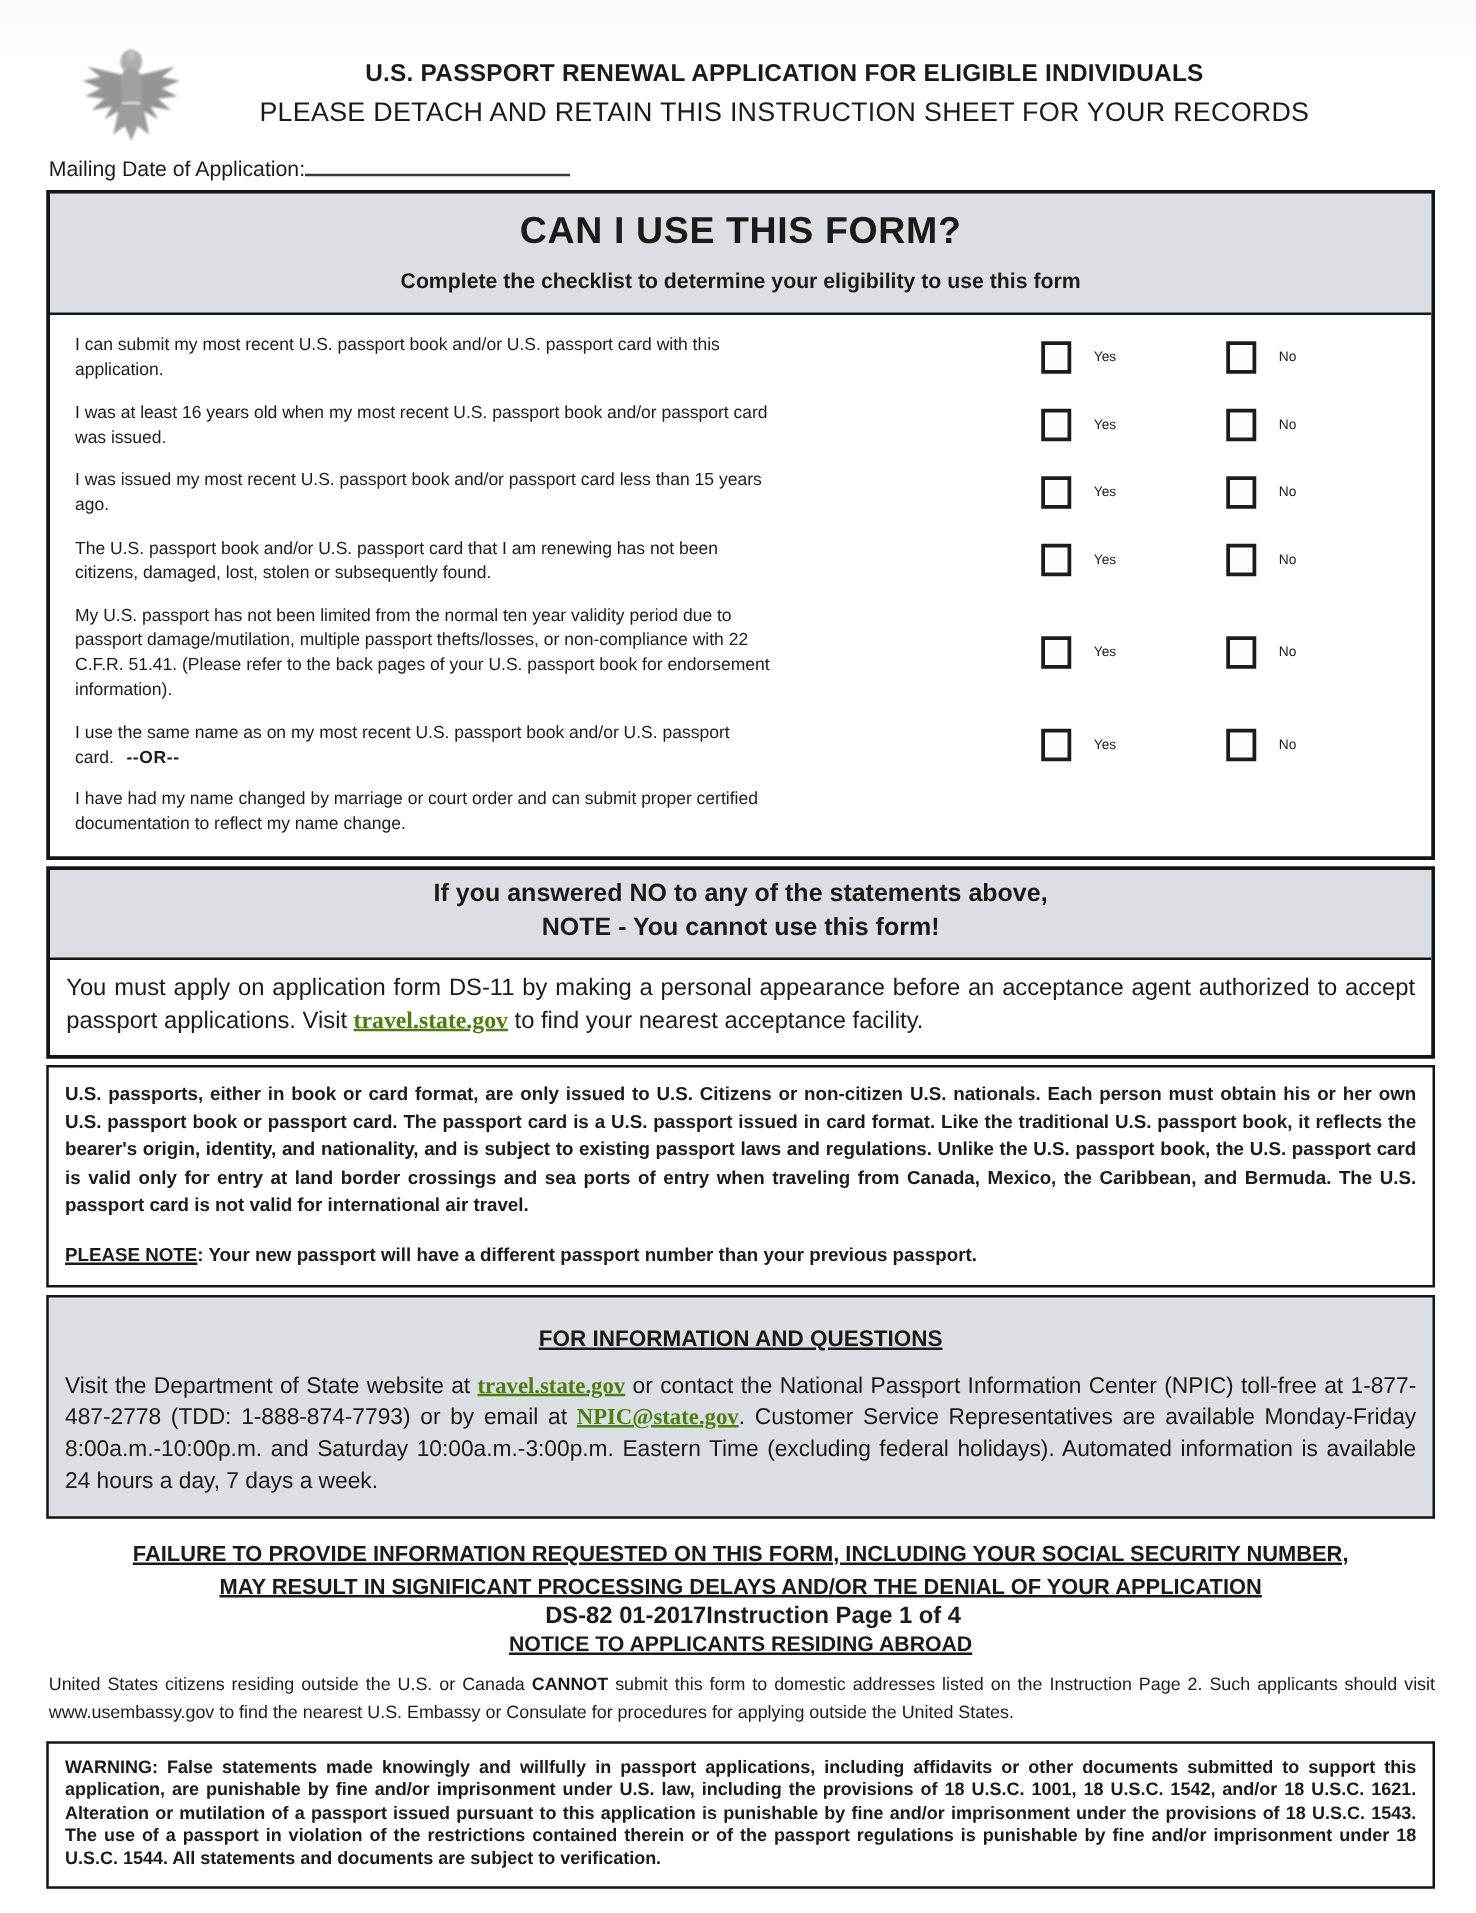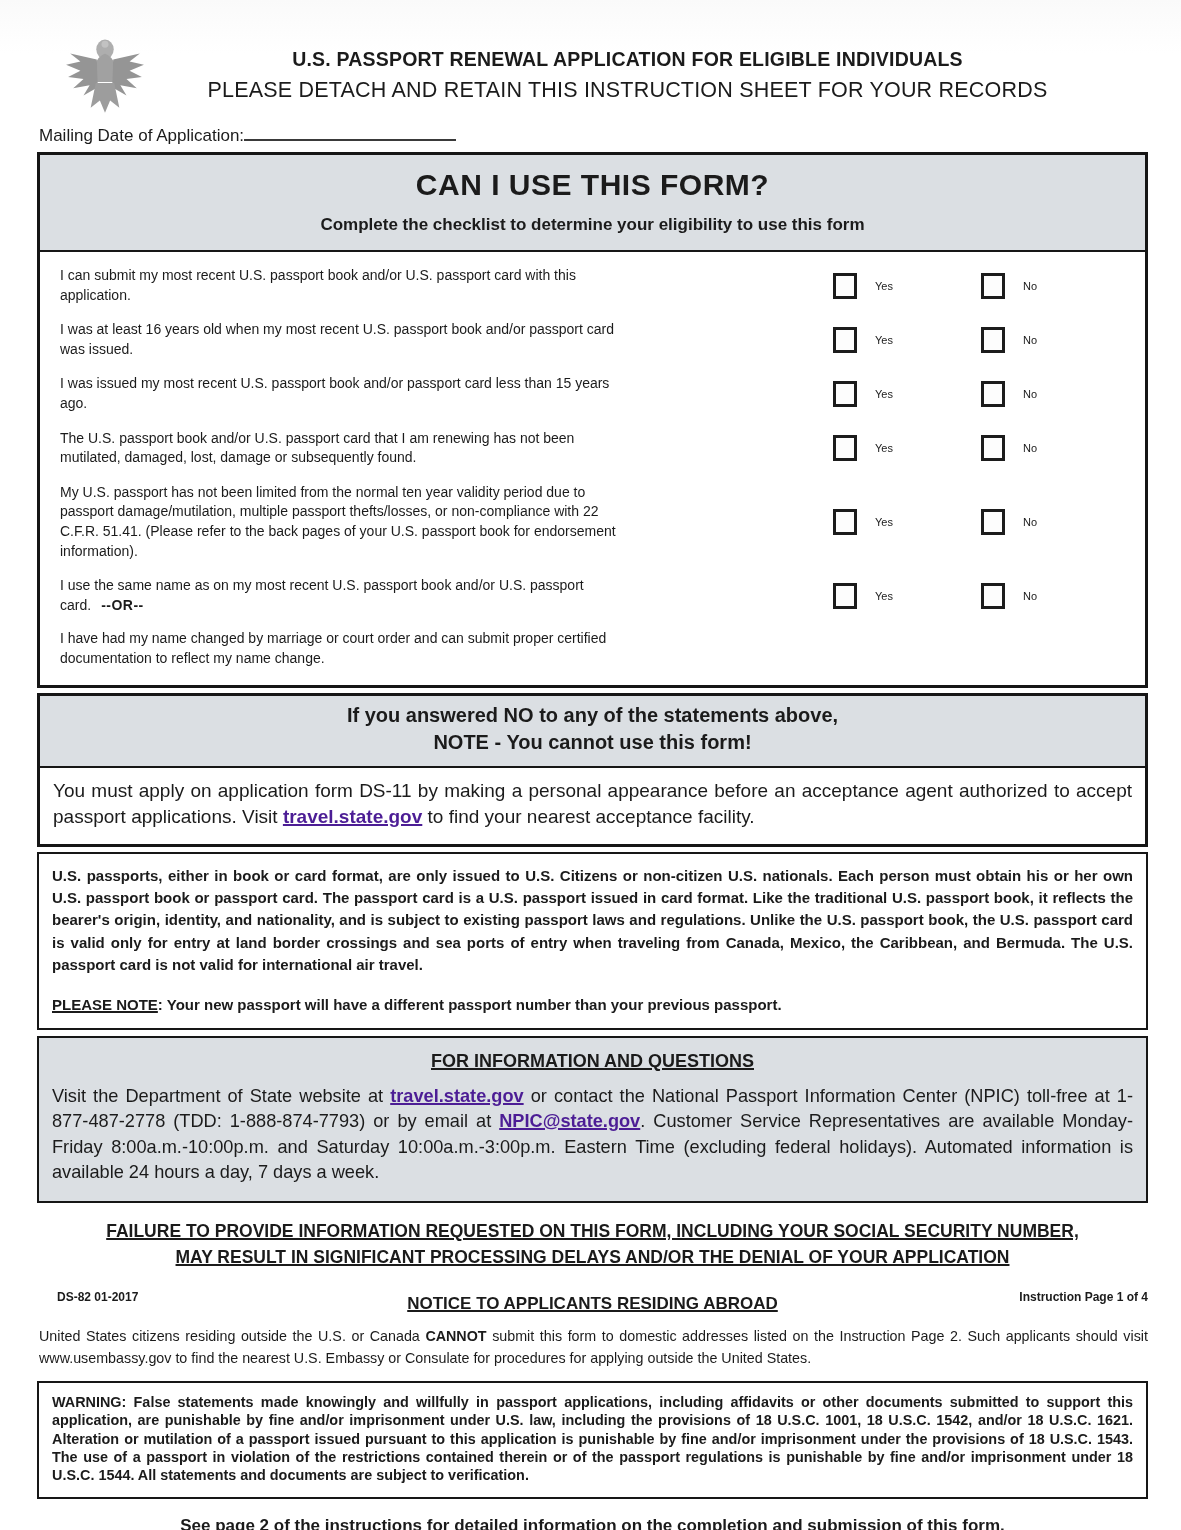--- a/index.html
+++ b/index.html
@@ -45,47 +45,47 @@
   .yn { display: flex; align-items: center; width: 148px; }
   .yn.no { width: auto; }
   .cb { width: 24px; height: 26px; border: 3px solid #1c1c1c; background: #fdfdfd; display: inline-block; cursor: pointer; }
   .yn-label { font-size: 11px; margin-left: 18px; }
 
   
   .stop-band { padding: 8px 8px 12px; }
   .stop-l1, .stop-l2 { font-size: 20px; font-weight: bold; }
   .stop-l2 { margin-top: 4px; }
   .stop-para { margin: 0; padding: 10px 13px 14px; font-size: 19px; line-height: 1.38; text-align: justify; }
-  .doclink { color: #4c1d95; font-weight: bold; text-decoration: underline; text-decoration-thickness: 2px; cursor: pointer; }
+  .doclink { color: #4d7c0f; font-weight: bold; text-decoration: underline; text-decoration-thickness: 2px; cursor: pointer; font-family: Liberation Serif, serif; }
 
   
   .passports { border-width: 2.5px; padding: 11px 13px 13px; }
   .pass-para { margin: 0; font-size: 15px; font-weight: bold; line-height: 1.48; text-align: justify; }
   .note { margin: 20px 0 2px; font-size: 15px; font-weight: bold; }
   .u { text-decoration: underline; text-decoration-thickness: 1.5px; }
 
   
   .info { border-width: 2.5px; background: #dbdfe3; padding: 9px 13px 15px; margin-top: 6px; }
-  .info-title { margin: 4px; text-align: center; font-size: 18px; font-weight: bold; }
+  .info-title { margin: 14px; text-align: center; font-size: 18px; font-weight: bold; }
   .info-para { margin: 12px 0 0; font-size: 18.2px; line-height: 1.4; text-align: justify; }
 
   
   .failure { margin: 15px 0 0; text-align: center; font-size: 17.5px; font-weight: bold; line-height: 1.5; }
   .notice-title { margin: 24px 0 0; text-align: center; font-size: 17px; font-weight: bold; }
   .notice-para { margin: 12px 0 0 2px; font-size: 14.3px; line-height: 1.5; text-align: justify; }
 
   
   .warning { border-width: 2.5px; margin-top: 12px; padding: 10px 13px 12px; }
   .warn-para { margin: 0; font-size: 14.4px; font-weight: bold; line-height: 1.27; text-align: justify; }
 
   .see-note { margin: 17px 0 0; text-align: center; font-size: 17px; font-weight: bold; }
 
   .footer { position: absolute; left: 37px; right: 33px; bottom: 16px;
-            display: flex; justify-content: space-between;
-            font-size: 12px; font-weight: bold; padding-left: 20px; }
+            display: flex; justify-content: center;
+            font-size: 19px; font-weight: bold; padding-left: 20px; }
 </style>
 </head>
 <body>
 
 <div class="sheet">
 
   <header class="header">
     <div class="seal">
       <svg width="96" height="84" viewBox="0 0 92 82" xmlns="http://www.w3.org/2000/svg">
         <g>
@@ -150,21 +150,21 @@
               <span class="yn-label">Yes</span>
             </span>
           <span class="yn no">
               <span class="cb"></span>
               <span class="yn-label">No</span>
             </span>
         </div>
       </div>
 
       <div class="row">
-        <p class="statement">The U.S. passport book and/or U.S. passport card that I am renewing has not been mutilated, damaged, lost, damage or subsequently found.</p>
+        <p class="statement">The U.S. passport book and/or U.S. passport card that I am renewing has not been citizens, damaged, lost, stolen or subsequently found.</p>
         <div class="yn-wrap">
           <span class="yn">
               <span class="cb"></span>
               <span class="yn-label">Yes</span>
             </span>
           <span class="yn no">
               <span class="cb"></span>
               <span class="yn-label">No</span>
             </span>
         </div>

